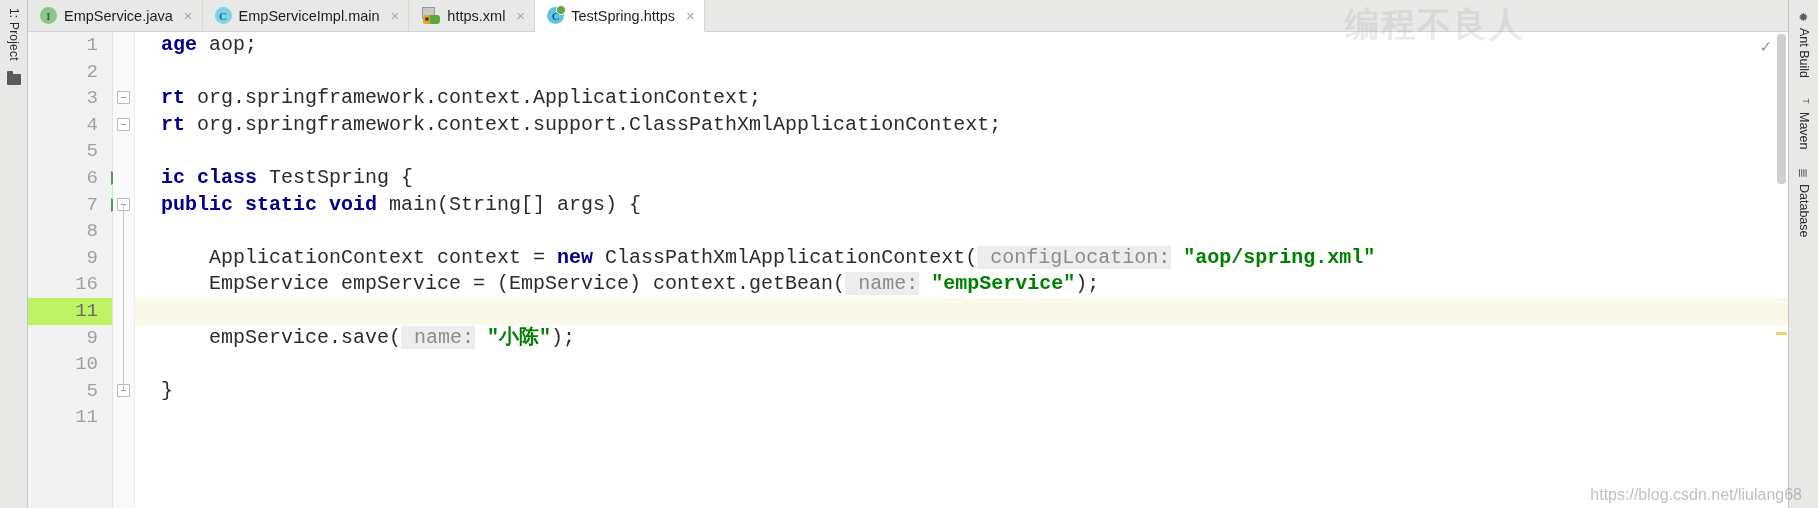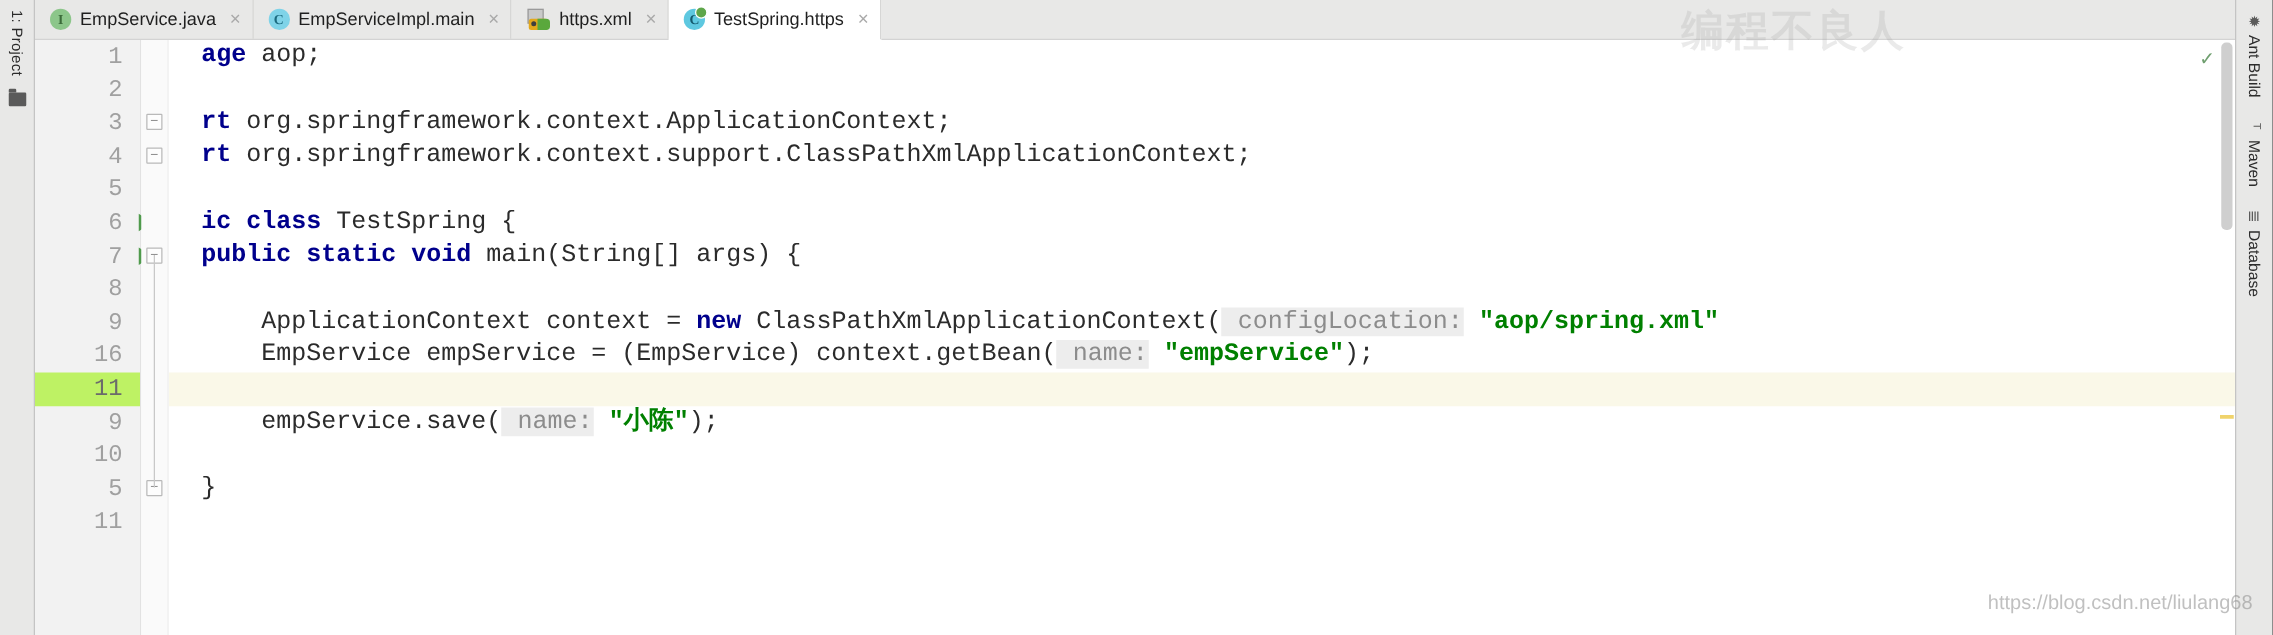--- a/index.html
+++ b/index.html
@@ -313,21 +313,21 @@
     font-size: 34px;
     font-weight: bold;
     color: rgba(160,160,160,0.22);
     letter-spacing: 2px;
     white-space: nowrap;
     pointer-events: none;
     user-select: none;
   }
   .wm-bottom {
     position: absolute;
-    right: 16px; bottom: 16px;
+    right: 16px; bottom: 4px;
     font-size: 16px;
     color: rgba(140,140,140,0.55);
     white-space: nowrap;
     pointer-events: none;
     user-select: none;
     text-align: right;
   }
   
   .hint-arrow {
     position: absolute;

